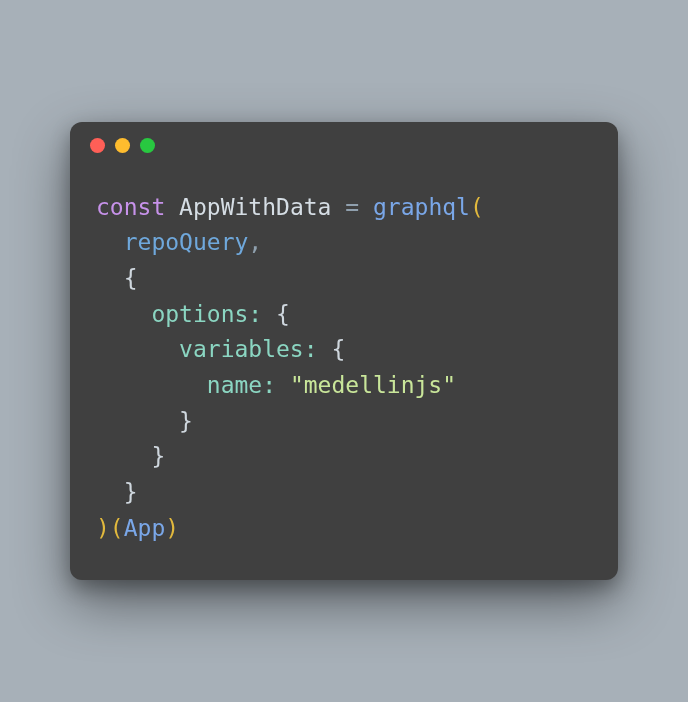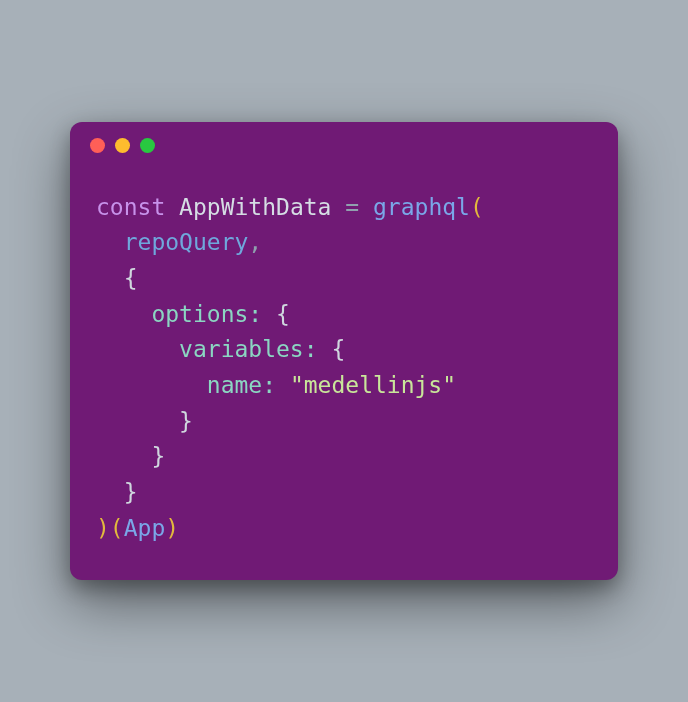--- a/index.html
+++ b/index.html
@@ -6,21 +6,21 @@
   html, body { width: 688px; height: 702px; }
   body {
     background: #a7b0b8;
     display: flex;
     align-items: center;
     justify-content: center;
     font-family: ui-monospace, "SF Mono", Menlo, Consolas, monospace;
   }
   .window {
     width: 548px;
-    background: #701a75;
+    background: #404040;
     border-radius: 12px;
     box-shadow: 0 22px 55px rgba(0,0,0,0.45), 0 8px 20px rgba(0,0,0,0.30);
     overflow: hidden;
   }
   .titlebar {
     height: 48px;
     display: flex;
     align-items: center;
     padding-left: 20px;
     gap: 10px;

